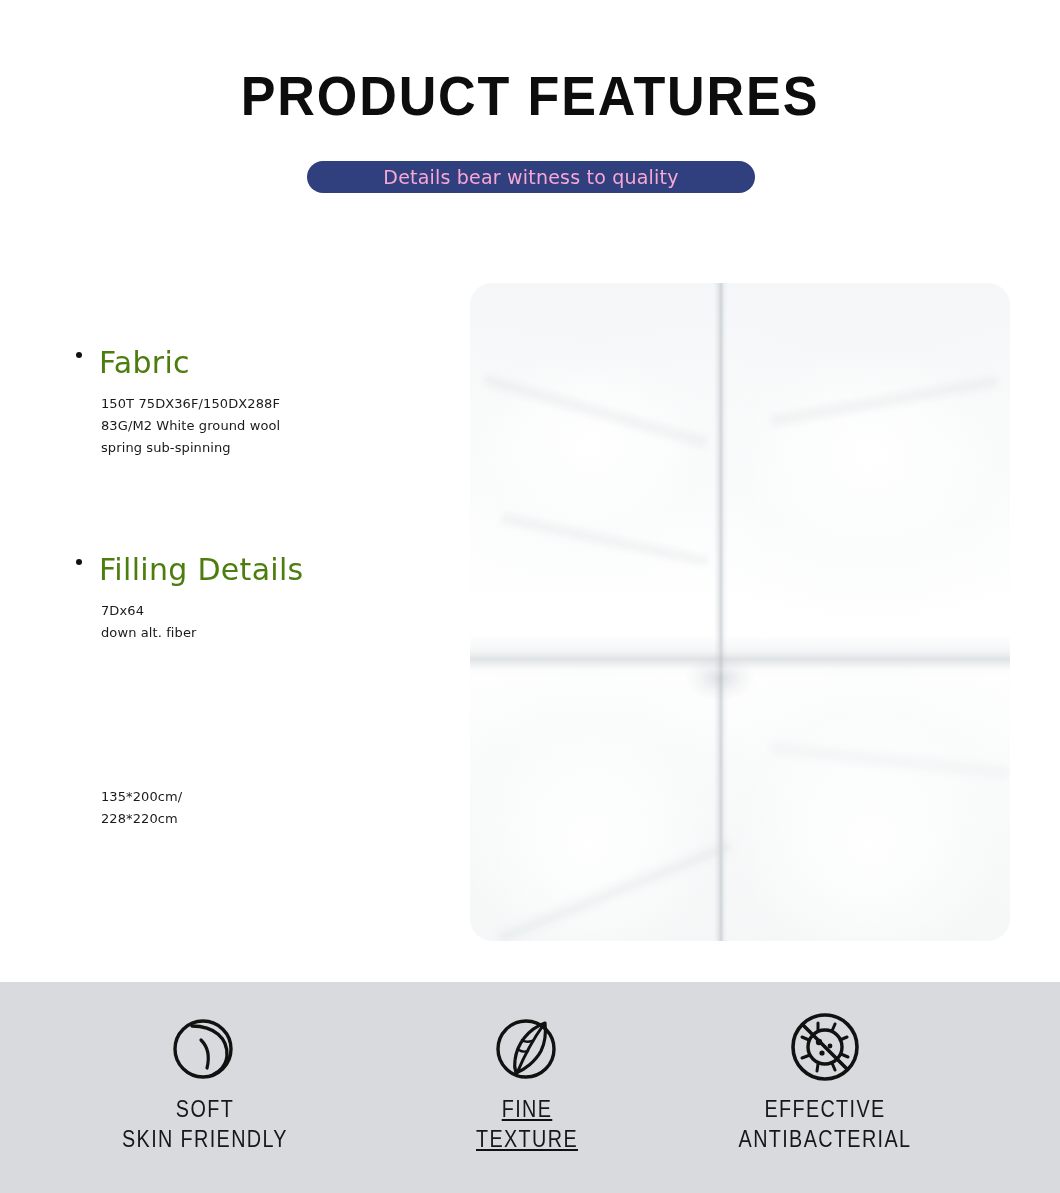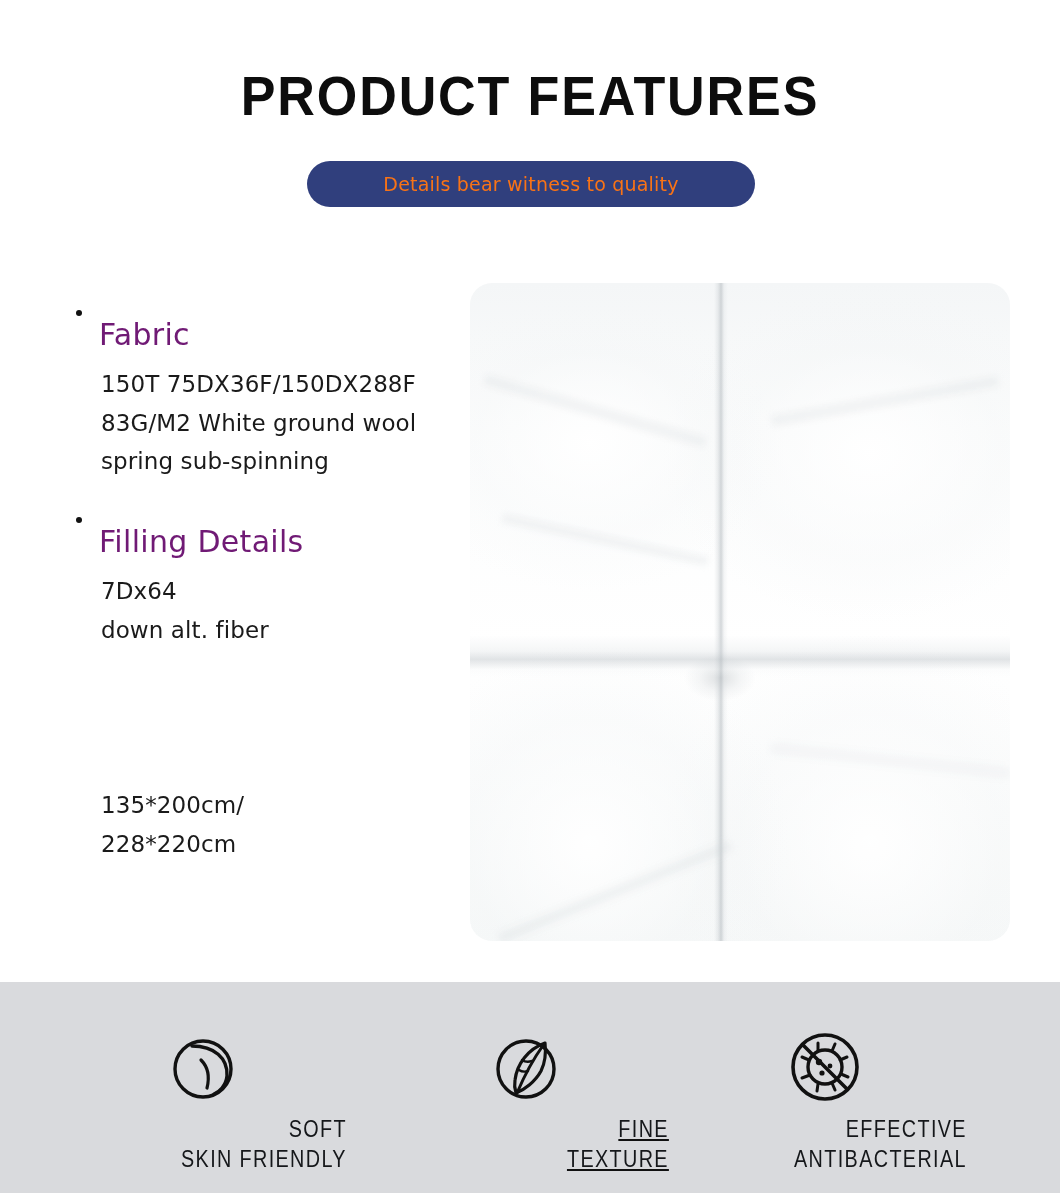--- a/index.html
+++ b/index.html
@@ -32,24 +32,24 @@
     transform: scaleX(0.93);
     transform-origin: 50% 50%;
     white-space: nowrap;
   }
 
   .subtitle-badge {
     position: absolute;
     left: 307px;
     top: 161px;
     width: 448px;
-    height: 46px;
+    height: 32px;
     border-radius: 23px;
     background: #303f7d;
-    color: #f97316;
+    color: #f9a8d4;
     display: flex;
     align-items: center;
     justify-content: center;
     font-family: "DejaVu Sans", "Liberation Sans", sans-serif;
     font-size: 19px;
     font-weight: 400;
     letter-spacing: 0.2px;
     box-sizing: border-box;
   }
 
@@ -65,42 +65,43 @@
     position: absolute;
     left: 76px;
     width: 360px;
   }
   .feature-block.f1 { top: 318px; }
   .feature-block.f2 { top: 525px; }
   .feature-block.f3 { top: 772px; }
 
   .feature-heading {
     display: flex;
-    align-items: flex-start;
+    align-items: center;
     font-size: 30px;
     font-weight: 400;
-    color: #701a75;
+    color: #4d7c0f;
     letter-spacing: 0.3px;
     line-height: 1.1;
+    margin-top: 28px;
   }
   .bullet-dot {
     width: 6px;
     height: 6px;
     border-radius: 50%;
     background: #111111;
     display: inline-block;
     margin-right: 17px;
     position: relative;
     top: -8px;
     flex: none;
   }
   .feature-desc {
     margin-top: 14px;
     margin-left: 25px;
-    font-size: 23px;
+    font-size: 13px;
     line-height: 1.68;
     color: #1a1a1a;
     letter-spacing: 0.1px;
     white-space: pre-line;
   }
 
   
   .product-photo {
     position: absolute;
     left: 470px;
@@ -175,22 +176,21 @@
     left: 0;
     top: 982px;
     width: 1060px;
     height: 211px;
     background: #d9dadd;
   }
   .benefit {
     position: absolute;
     top: 0;
     width: 330px;
-    text-align: right;
-    margin-top: 20px;
+    text-align: center;
   }
   .benefit.b1 { left: 40px; }
   .benefit.b2 { left: 362px; text-decoration: underline; }
   .benefit.b3 { left: 660px; }
 
   .benefit-icon {
     margin: 30px auto 0 auto;
     width: 70px;
     height: 70px;
     display: block;

